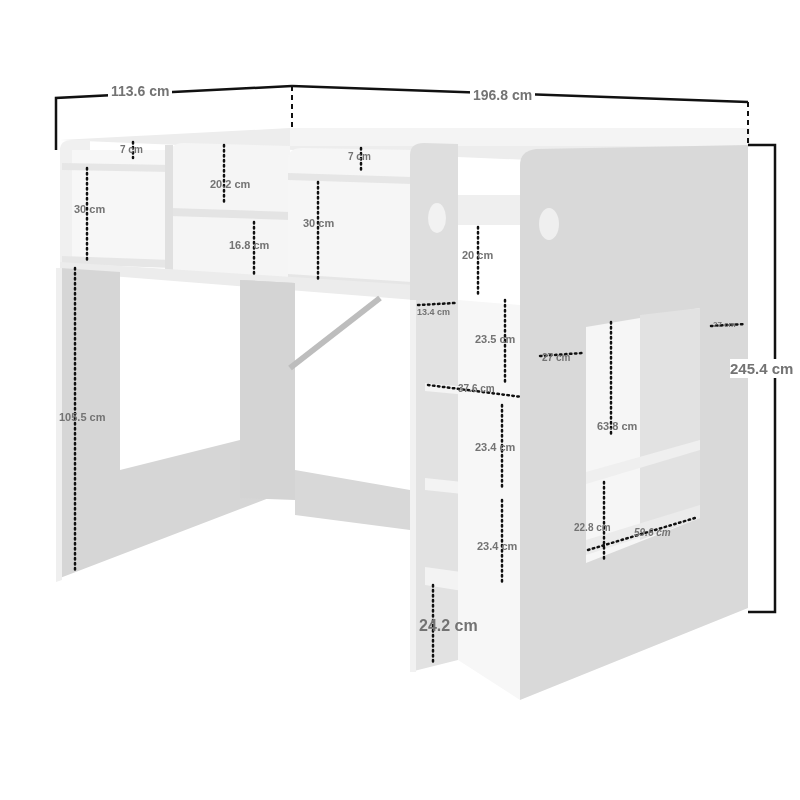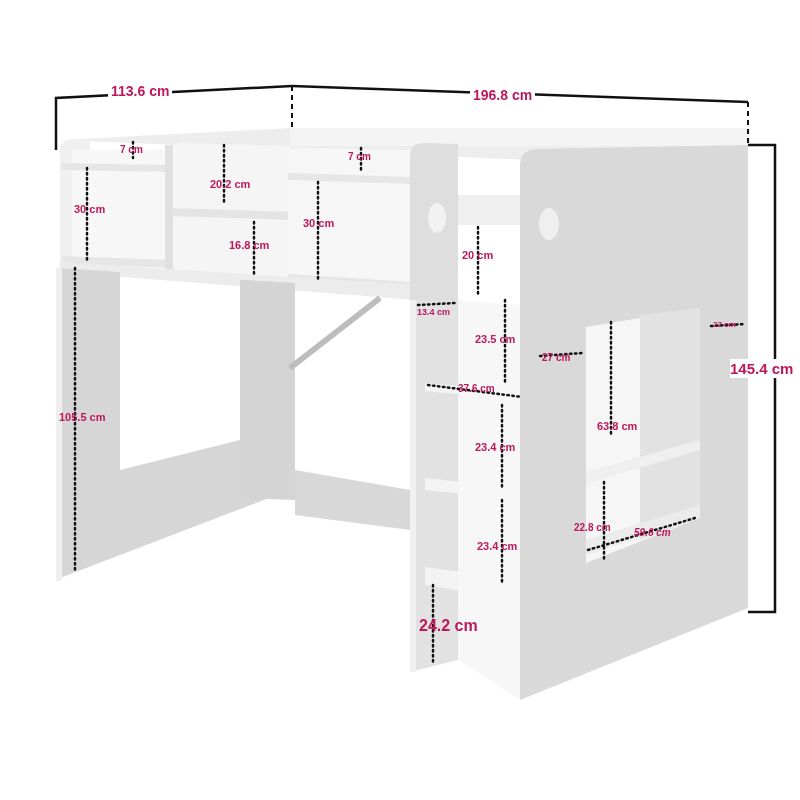--- a/index.html
+++ b/index.html
@@ -1,20 +1,20 @@
 <!DOCTYPE html>
 <html><head>
 <meta charset="utf-8">
 <style>
   html, body { margin: 0; padding: 0; background: #ffffff; }
   body { width: 800px; height: 800px; position: relative; overflow: hidden;
          font-family: "Liberation Sans", sans-serif; }
   svg.scene { position: absolute; left: 0; top: 0; width: 800px; height: 800px; }
   .lbl { position: absolute; font-family: "Liberation Sans", sans-serif; font-weight: bold;
-         color: #be185d; white-space: nowrap; line-height: 1; }
+         color: #737373; white-space: nowrap; line-height: 1; }
   .lbl.big { font-size: 14px; background: #ffffff; padding: 0 3px; }
   .lbl.mid { font-size: 11px; }
   .lbl.sm  { font-size: 9px; font-weight: bold; }
   .lbl.xl  { font-size: 15px; background: #ffffff; padding: 2px 0; }
 </style>
 </head>
 <body>
 
 <svg class="scene" viewBox="0 0 800 800">
 
@@ -93,21 +93,21 @@
     <line x1="75" y1="268" x2="75" y2="570"></line>
     <line x1="711" y1="326" x2="745" y2="324"></line>
     <line x1="611" y1="322" x2="611" y2="437"></line>
     <line x1="604" y1="482" x2="604" y2="560"></line>
     <line x1="588" y1="550" x2="695" y2="518"></line>
   </g>
 </svg>
 
 <div class="lbl big" style="left:108px; top:84px;">113.6 cm</div>
 <div class="lbl big" style="left:470px; top:88px;">196.8 cm</div>
-<div class="lbl xl" style="left:730px; top:359px;">145.4 cm</div>
+<div class="lbl xl" style="left:730px; top:359px;">245.4 cm</div>
 
 <div class="lbl mid" style="left:120px; top:145px; font-size:10px;">7 cm</div>
 <div class="lbl mid" style="left:74px; top:204px;">30 cm</div>
 <div class="lbl mid" style="left:210px; top:179px;text-align:right;">20.2 cm</div>
 <div class="lbl mid" style="left:229px; top:240px;">16.8 cm</div>
 <div class="lbl mid" style="left:348px; top:152px; font-size:10px;">7 cm</div>
 <div class="lbl mid" style="left:303px; top:218px;">30 cm</div>
 <div class="lbl mid" style="left:462px; top:250px;text-align:right;">20 cm</div>
 
 <div class="lbl mid" style="left:59px; top:412px;">105.5 cm</div>

